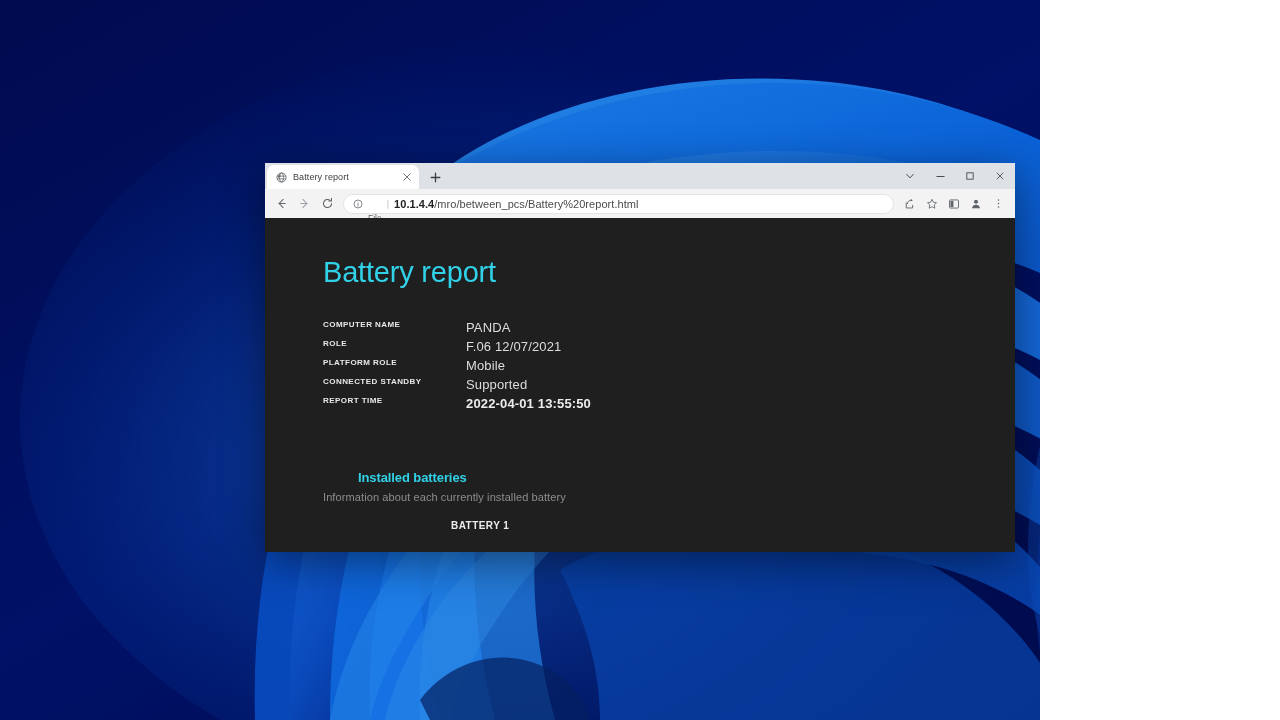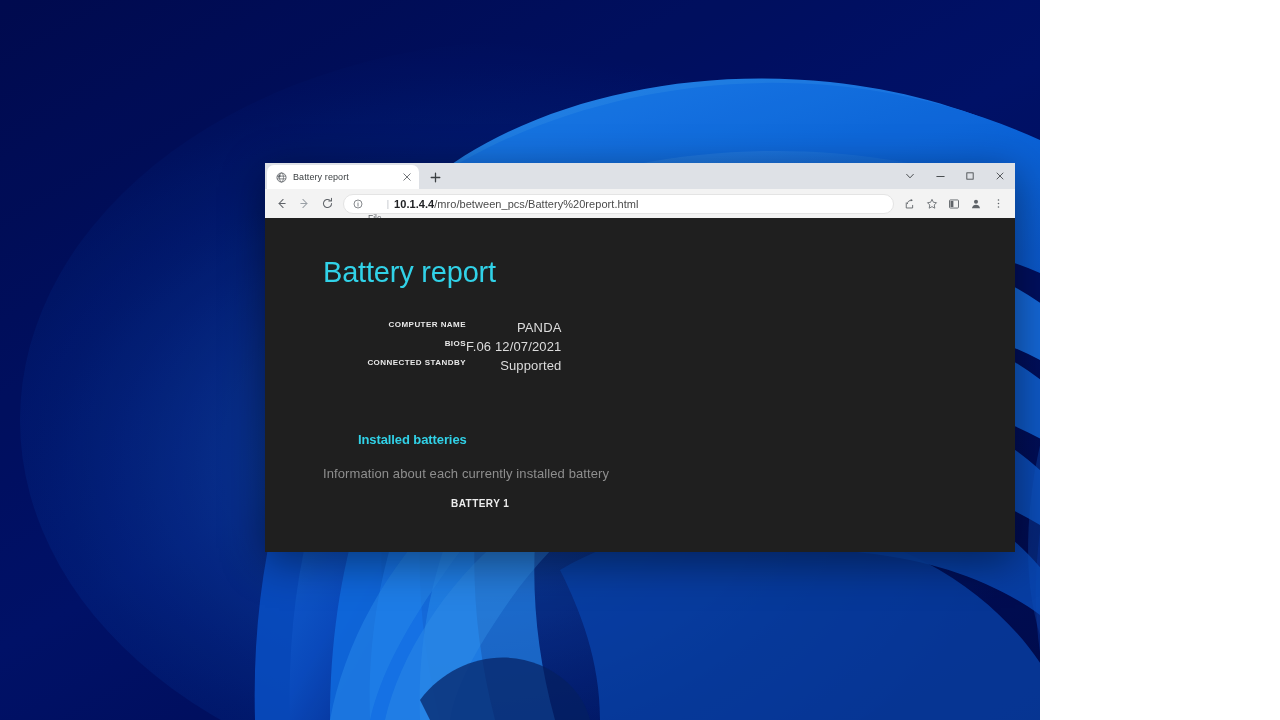--- a/index.html
+++ b/index.html
@@ -107,21 +107,21 @@
   }
   .page {
     padding:40px 0 0 58px;
     color:#e6e6e6;
   }
   .report-title {
     font-size:29px; font-weight:400; color:#31d2e8;
     letter-spacing:-.2px; line-height:1;
     margin-bottom:33px;
   }
-  table.summary { border-collapse:collapse;text-align:right; }
+  table.summary { border-collapse:collapse; }
   table.summary td { padding:0 0 4px 0; vertical-align:top; }
   td.sum-label {
     font-size:8px; font-weight:700; color:#e8e8e8;
     letter-spacing:.45px; white-space:nowrap;
     width:143px; padding-top:1px;
   }
   td.sum-value {
     font-size:13px; font-weight:400; color:#dcdcdc;
     letter-spacing:.15px; white-space:nowrap;
   }
@@ -129,22 +129,22 @@
 
   .section {
     margin-top:55px;
   }
   .section-head {
     font-size:13px; font-weight:700; color:#31d2e8;
     letter-spacing:-.1px;
     padding-left:35px;
   }
   .section-sub {
-    font-size:13px; color:#8e8e8e; font-weight:400;
-    margin-top:19px; letter-spacing:.1px;
+    font-size:11px; color:#8e8e8e; font-weight:400;
+    margin-top:6px; letter-spacing:.1px;
   }
   .battery-head {
     margin-top:17px; margin-left:128px;
     font-size:10px; font-weight:700; color:#ececec;
     letter-spacing:.45px;
   }
 </style>
 </head>
 <body>
 
@@ -363,27 +363,35 @@
 
         <div class="report-title">Battery report</div>
 
         <table class="summary">
           <tbody>
             <tr>
               <td class="sum-label">COMPUTER NAME</td>
               <td class="sum-value">PANDA</td>
             </tr>
             <tr>
-              <td class="sum-label">BIOS</td>
+              <td class="sum-label">ROLE</td>
               <td class="sum-value">F.06 12/07/2021</td>
+            </tr>
+            <tr>
+              <td class="sum-label">PLATFORM ROLE</td>
+              <td class="sum-value">Mobile</td>
             </tr>
             <tr>
               <td class="sum-label">CONNECTED STANDBY</td>
               <td class="sum-value">Supported</td>
             </tr>
+            <tr>
+              <td class="sum-label">REPORT TIME</td>
+              <td class="sum-value bold">2022-04-01   13:55:50</td>
+            </tr>
           </tbody>
         </table>
 
         <div class="section">
           <div class="section-head">Installed batteries</div>
           <div class="section-sub">Information about each currently installed battery</div>
           <div class="battery-head">BATTERY 1</div>
         </div>
 
       </div>

